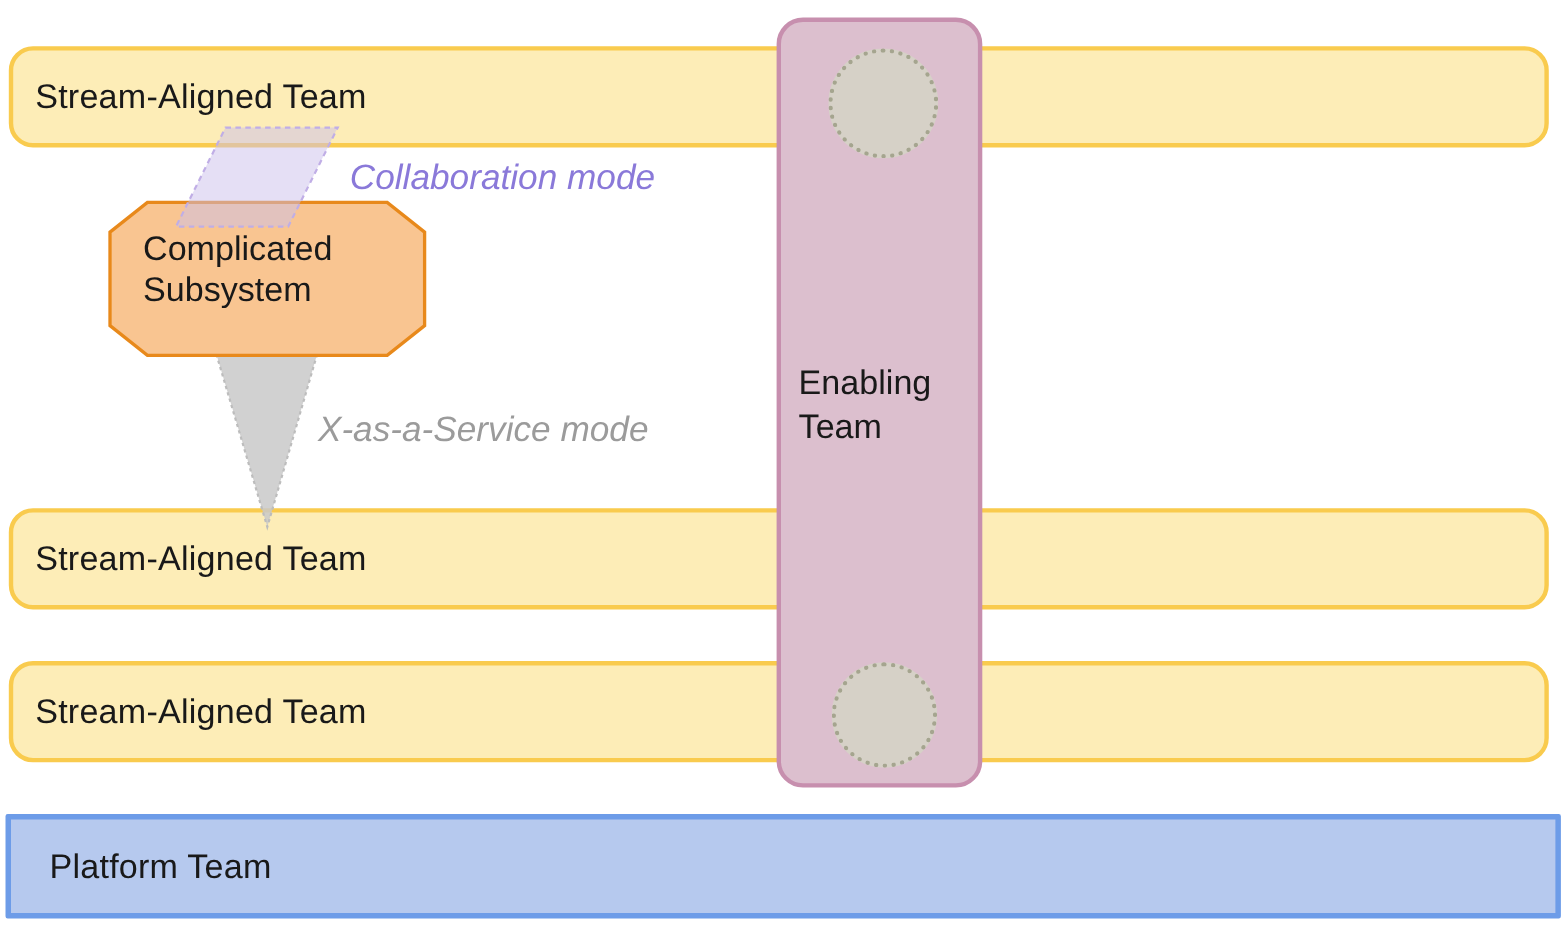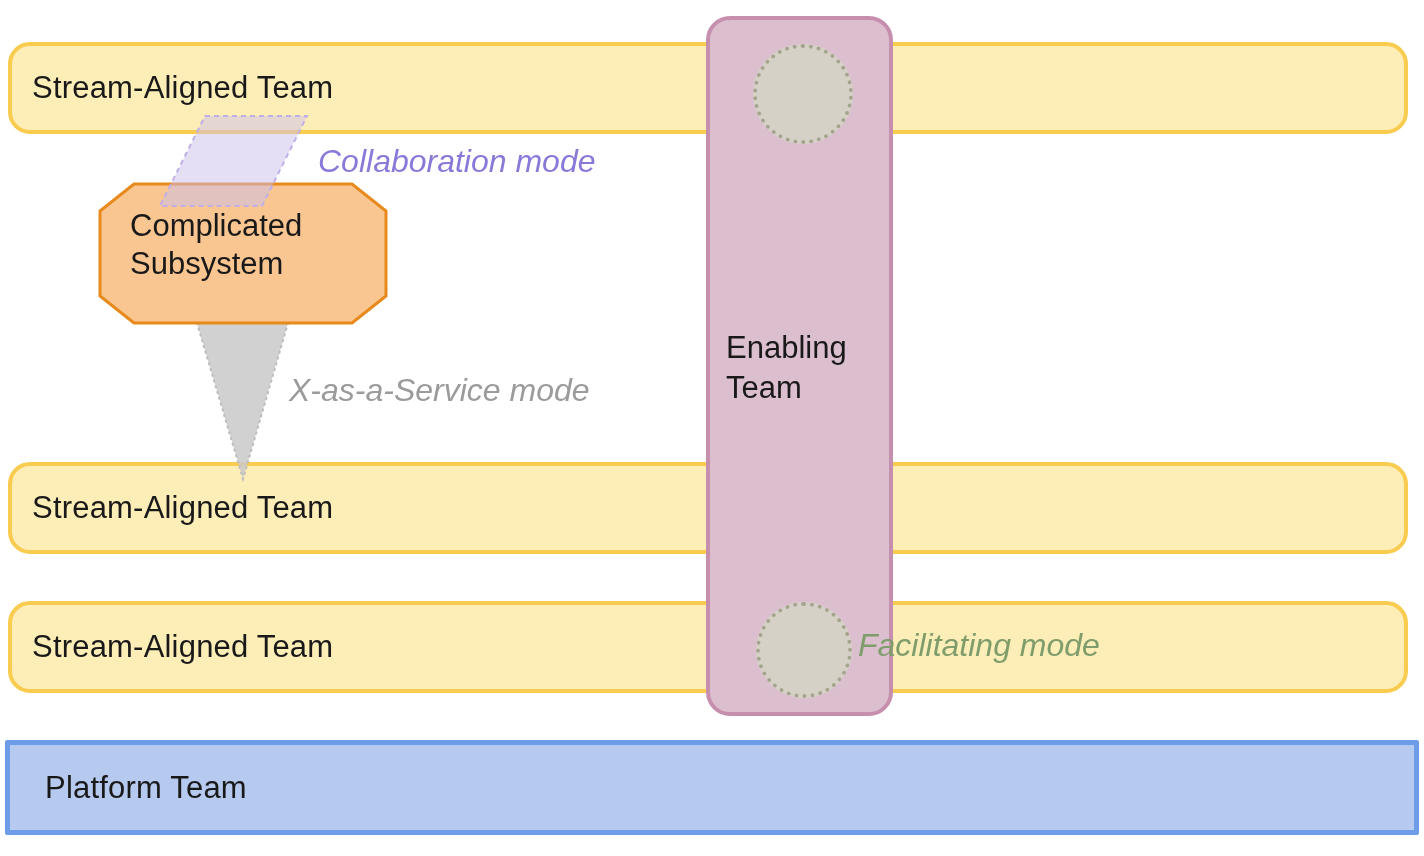--- a/index.html
+++ b/index.html
@@ -151,15 +151,14 @@
   <div class="subsystem-label">Complicated Subsystem</div>
 
   <div class="enabling-bar">
     <div class="dotted-circle circle-top"></div>
     <div class="dotted-circle circle-bottom"></div>
     <div class="enabling-label">Enabling Team</div>
   </div>
 
   <div class="mode-label mode-collaboration">Collaboration mode</div>
   <div class="mode-label mode-xaas">X-as-a-Service mode</div>
-  <div class="mode-label mode-facilitating">Facilitating mode</div>
 
 </div>
 
 </body></html>

